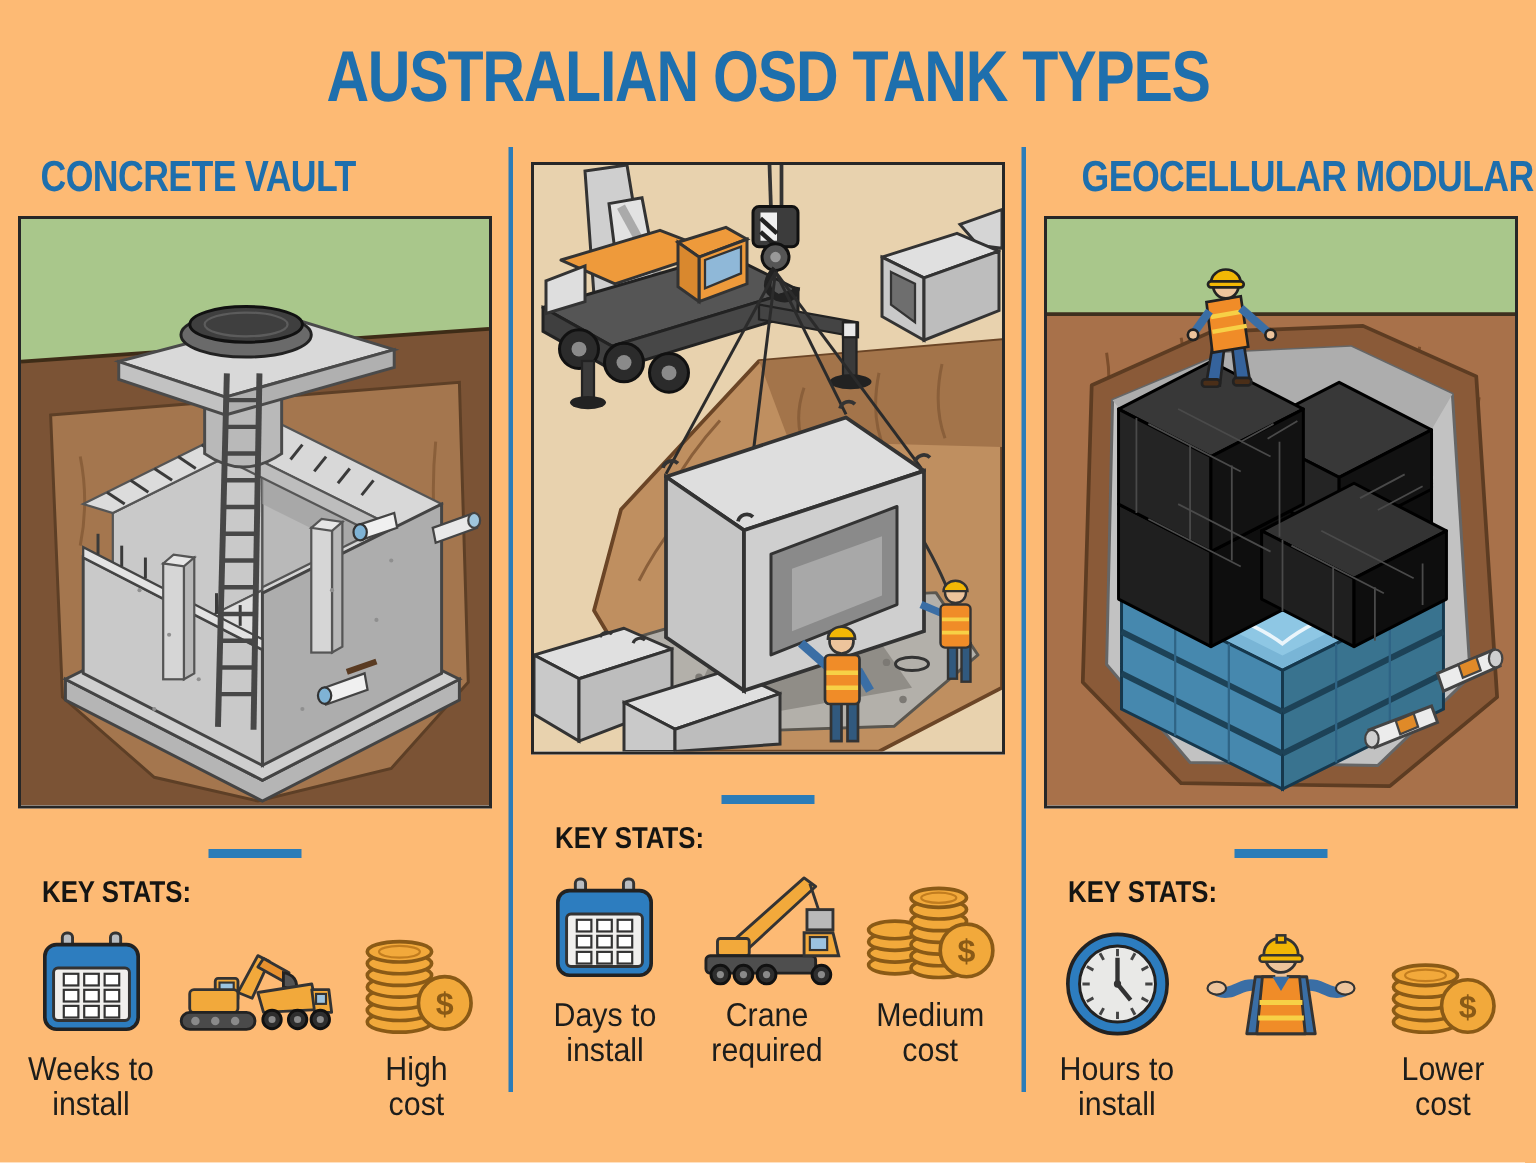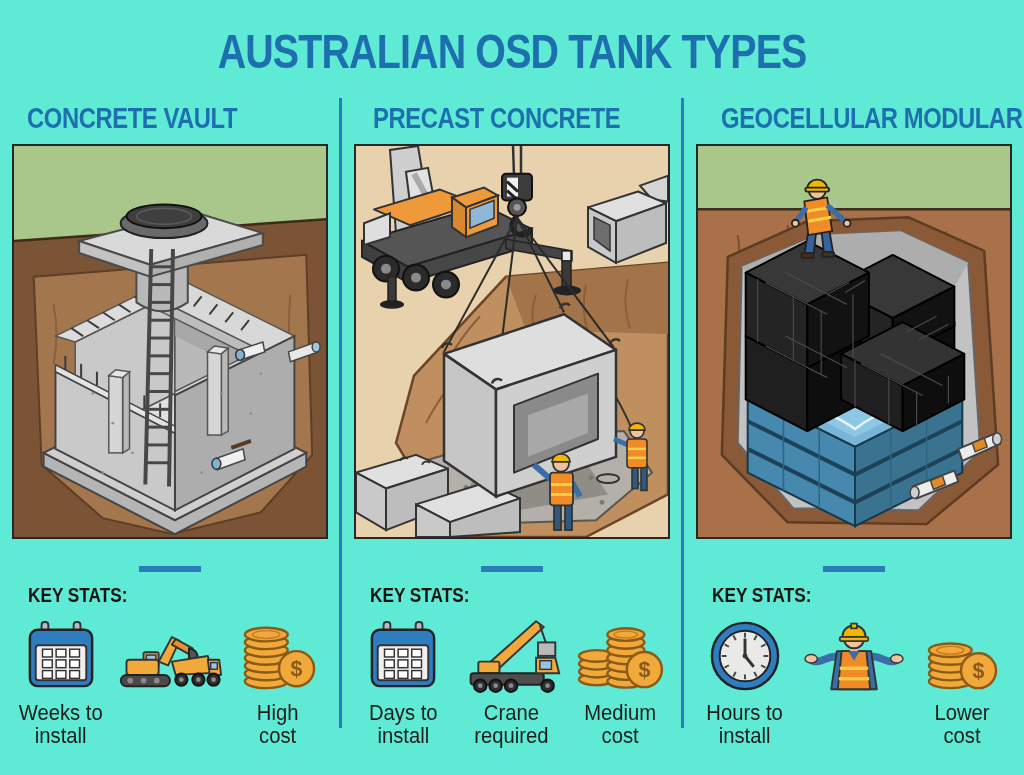--- a/index.html
+++ b/index.html
@@ -1,16 +1,16 @@
 <!DOCTYPE html>
 <html><head>
 <meta charset="utf-8">
 <style>
   html,body{margin:0;padding:0;background:#ffffff;}
-  .page{position:relative;width:1024px;height:775px;background:#5eead4;overflow:hidden;
+  .page{position:relative;width:1024px;height:775px;background:#fdba74;overflow:hidden;
         font-family:"Liberation Sans","DejaVu Sans",sans-serif;color:#1d1d1b;}
   .title-wrap{text-align:center;padding-top:24px;height:74px;}
   .title-wrap .cond{font-size:48px;font-weight:bold;color:#1e6fad;letter-spacing:-1px;}
   .cond{display:inline-block;transform:scaleX(.82);transform-origin:center;white-space:nowrap;}
   .cond-left{display:inline-block;transform:scaleX(.86);transform-origin:left center;white-space:nowrap;}
   .columns{display:flex;align-items:flex-start;}
   .col{flex:0 0 339px;width:339px;}
   .vdiv{flex:0 0 3px;width:3px;height:630px;background:#2b7cb8;}
   .col-header{height:32px;margin:4px;}
   .col-header .cond{font-size:29px;font-weight:bold;color:#1e6fad;letter-spacing:-.5px;}
@@ -226,23 +226,20 @@
           </div>
           <div class="stat-label"><span class="condl">High
 cost</span></div>
         </div>
       </div>
     </section>
 
     <div class="vdiv"></div>
 
     <section class="col">
-      <h2 class="col-header">
-        <span class="cond">PRECAST CONCRETE</span>
-      </h2>
       <div class="frame">
         <svg viewBox="0 0 312 395" preserveAspectRatio="none">
           <rect x="0" y="0" width="312" height="395" fill="#e8d2ae"></rect>
 
           <polygon points="58,232 150,132 312,118 312,352 230,395 96,395 40,300" fill="#bf8f60" stroke="#6b4526" stroke-width="2.5" stroke-linejoin="round"></polygon>
           <polygon points="150,132 312,118 312,190 170,186" fill="#a3744a"></polygon>
           <path d="M180,150 q-8,24 2,44 M230,140 q-6,30 4,52 M272,134 q-6,28 2,50 M90,220 q14,-26 34,-48 M70,280 q10,-20 24,-38" stroke="#8a5f3a" stroke-width="2" fill="none"></path>
 
           <polygon points="62,320 150,294 268,288 296,330 240,378 120,382 58,348" fill="#b3b0aa" stroke="#5a564f" stroke-width="2" stroke-linejoin="round"></polygon>
           <polygon points="120,330 230,320 252,352 162,368 110,352" fill="#908d87"></polygon>

